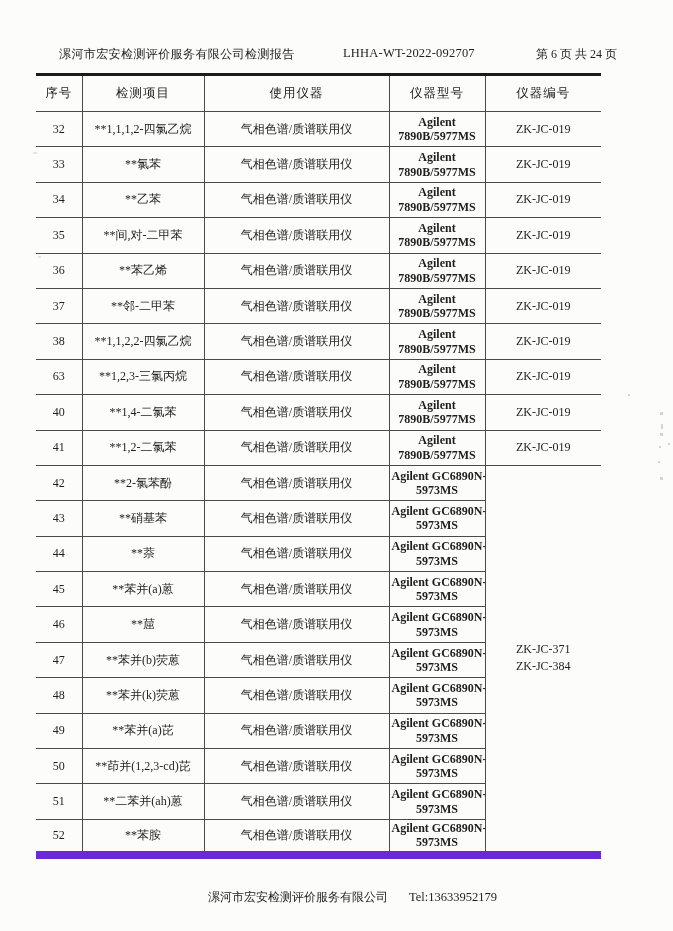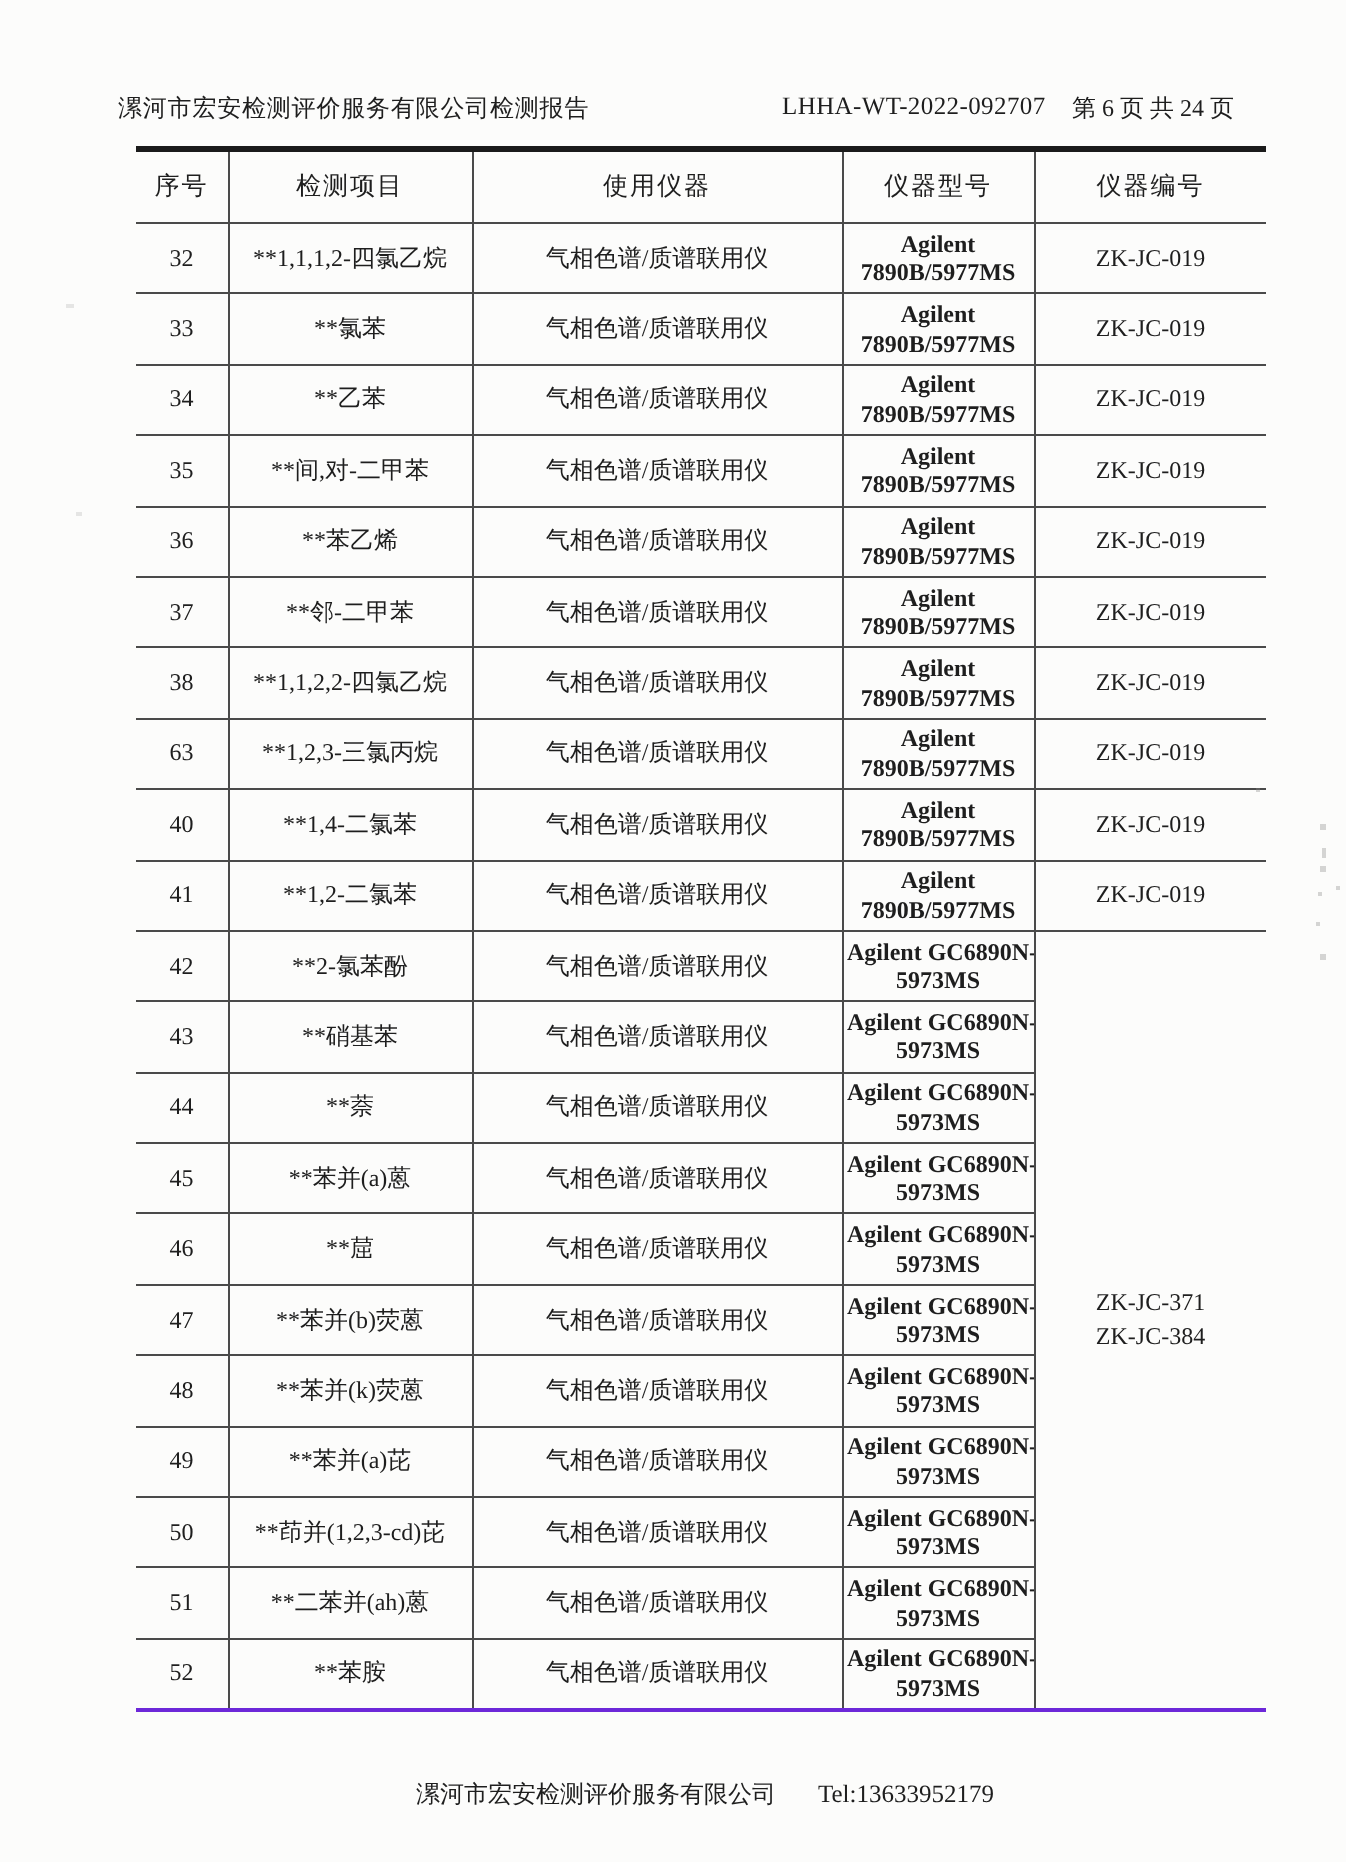--- a/index.html
+++ b/index.html
@@ -10,33 +10,33 @@
     height: 931px;
     background: #fcfcfb;
     font-family: "Liberation Serif", "DejaVu Serif", serif;
     color: #1e1e1e;
     overflow: hidden;
   }
 
   
   .doc-header { position: absolute; top: 46px; left: 4px; width: 100%; height: 18px; font-size: 12px; }
   .hdr-title   { position: absolute; left: 55px;  top: 0; letter-spacing: 0.4px; font-size: 12px; white-space: nowrap; }
-  .hdr-report  { position: absolute; left: 339px; top: 0; font-size: 12.5px; letter-spacing: 0.2px; white-space: nowrap; margin-left: 48px; }
+  .hdr-report  { position: absolute; left: 339px; top: 0; font-size: 12.5px; letter-spacing: 0.2px; white-space: nowrap; }
   .hdr-page    { position: absolute; right: 60px; top: 0; font-size: 12px; white-space: nowrap; }
 
   
   table.report {
     position: absolute;
-    left: 68px;
+    left: 36px;
     top: 73px;
     width: 565px;
     border-collapse: collapse;
     table-layout: fixed;
     border-top: 3px solid #1b1b1b;
-    border-bottom: 2px solid #6d28d9;
+    border-bottom: 8px solid #6d28d9;
   }
   table.report th, table.report td {
     border: 1px solid #4a4a4a;
     padding: 0 2px;
     text-align: center;
     vertical-align: middle;
     font-weight: normal;
     font-size: 12px;
     line-height: 15px;
     overflow: hidden;

